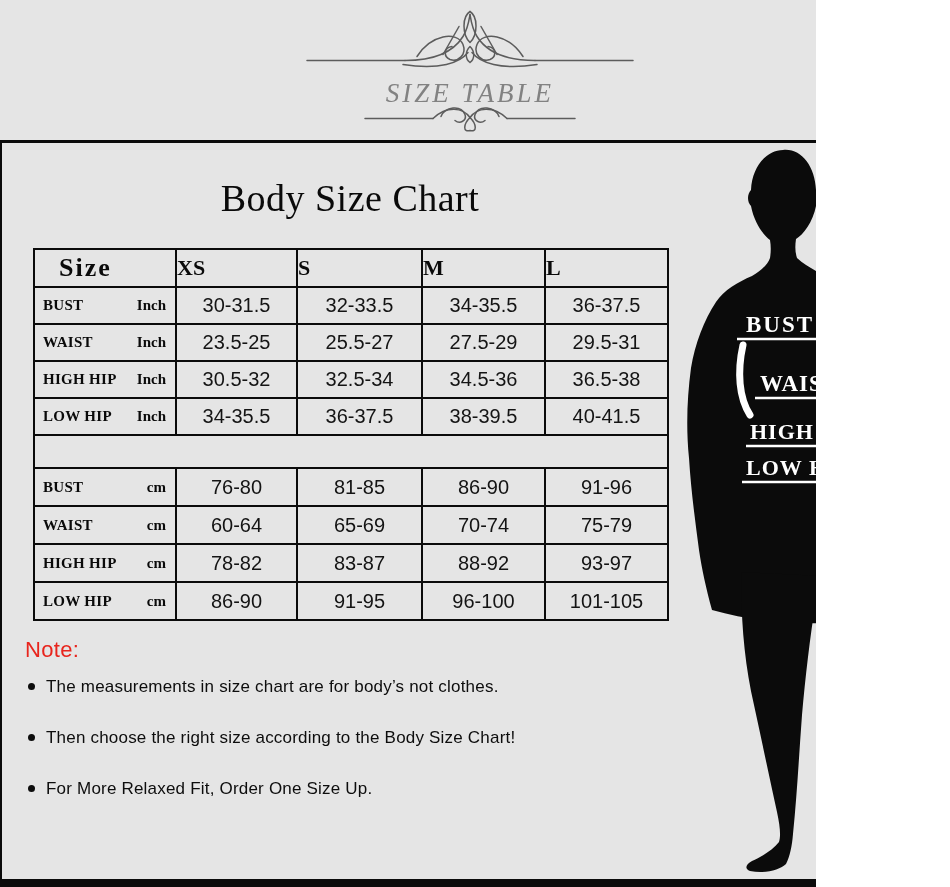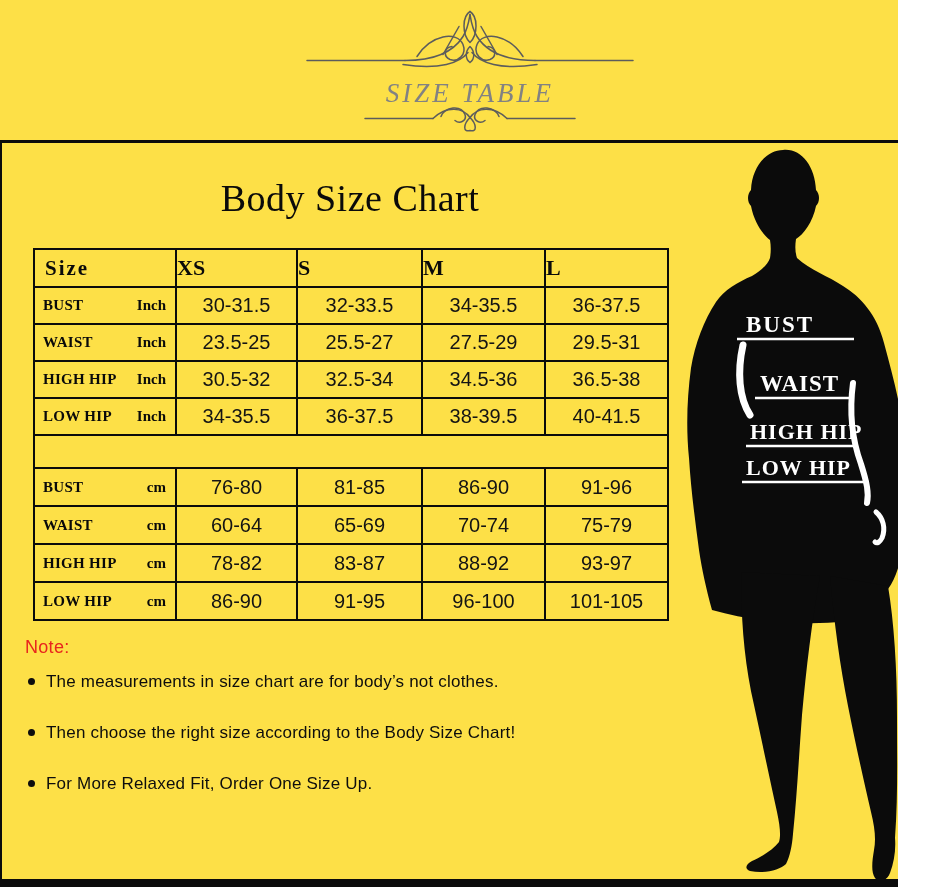--- a/index.html
+++ b/index.html
@@ -1,46 +1,46 @@
 <!DOCTYPE html>
 <html><head>
 <meta charset="utf-8">
 <style>
   html,body{margin:0;padding:0;}
   body{width:950px;height:887px;background:#ffffff;font-family:"Liberation Sans",sans-serif;}
-  .page{position:relative;width:898px;height:887px;background:#fde047;overflow:hidden;}
+  .page{position:relative;width:816px;height:887px;background:#e5e5e5;overflow:hidden;}
 
   
   .ornament{position:absolute;left:305px;top:6px;width:330px;height:130px;}
 
   
   .frame{position:absolute;left:0;top:140px;width:950px;height:739px;box-sizing:border-box;
          border-top:3px solid #0b0b0b;border-left:2px solid #0b0b0b;border-right:3px solid #0b0b0b;}
   .bottom-bar{position:absolute;left:0;top:879px;width:950px;height:8px;background:#0b0b0b;}
 
   .page-title{position:absolute;left:33px;top:176px;width:634px;text-align:center;
               font-family:"Liberation Serif",serif;font-weight:400;font-size:38px;color:#0a0a0a;letter-spacing:.5px;}
 
   
   table.size-table{position:absolute;left:33px;top:248px;width:634px;border-collapse:collapse;table-layout:fixed;}
   table.size-table td{border:2px solid #0b0b0b;padding:0;vertical-align:middle;}
   tr.head td{height:36px;}
   tr.inch td{height:35px;}
   tr.spacer td{height:31px;border-left:2px solid #0b0b0b;border-right:2px solid #0b0b0b;}
   tr.cm td{height:36px;}
-  .h-size{font-family:"Liberation Serif",serif;font-weight:700;font-size:21px;letter-spacing:2px;padding-left:10px;color:#0a0a0a;}
+  .h-size{font-family:"Liberation Serif",serif;font-weight:700;font-size:26px;letter-spacing:2px;padding-left:24px;color:#0a0a0a;}
   td.c-size{text-align:left;font-family:"Liberation Serif",serif;font-weight:700;font-size:22px;color:#0a0a0a;}
   .lblwrap{display:flex;justify-content:space-between;align-items:center;padding:0 9px 0 8px;}
   .m-label{font-family:"Liberation Serif",serif;font-weight:700;font-size:15px;color:#0a0a0a;letter-spacing:.3px;white-space:nowrap;}
   .m-unit{font-family:"Liberation Serif",serif;font-weight:700;font-size:15px;color:#0a0a0a;}
   td.c-val{text-align:center;font-family:"Liberation Sans",sans-serif;font-size:20px;color:#141414;}
 
   
   .notes{position:absolute;left:25px;top:637px;width:560px;}
-  .note-heading{font-size:18px;color:#e8251d;letter-spacing:.3px;}
+  .note-heading{font-size:22px;color:#e8251d;letter-spacing:.3px;}
   .note-item{display:flex;align-items:flex-start;margin-top:31px;font-size:17px;color:#0d0d0d;letter-spacing:.2px;}
   .note-item.first{margin-top:14px;}
   .dot{flex:none;width:7px;height:7px;border-radius:50%;background:#0d0d0d;margin:6px 11px 0 3px;}
 
   
   .figure{position:absolute;left:680px;top:140px;width:270px;height:740px;}
   .fig-label{font-family:"Liberation Serif",serif;font-weight:700;fill:#ffffff;}
 </style>
 </head>
 <body>

